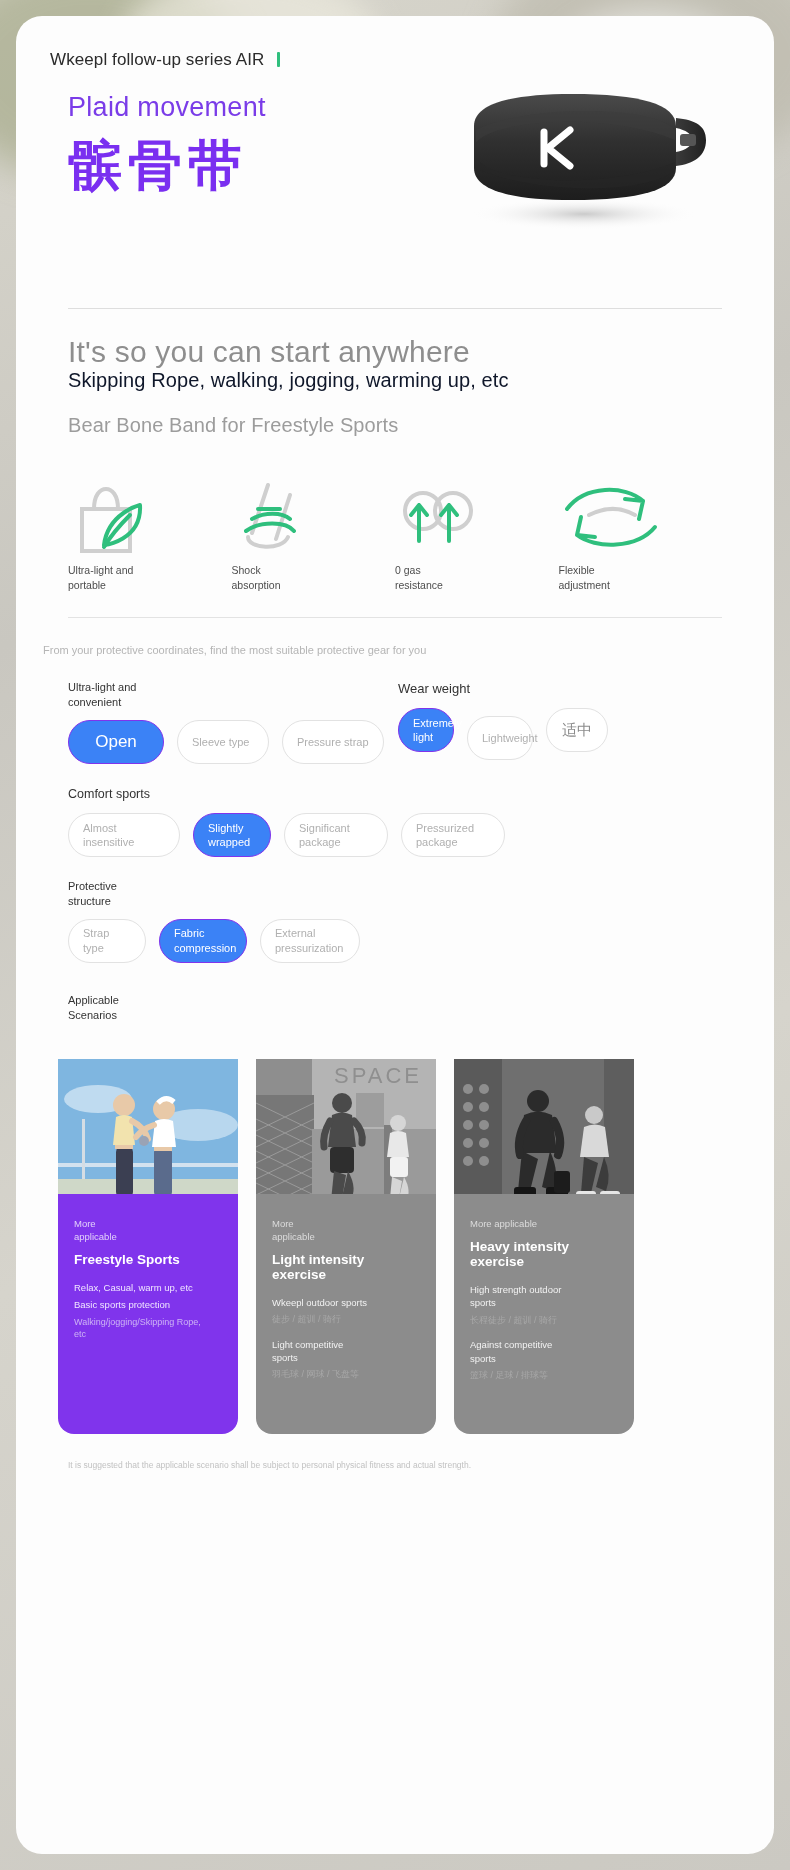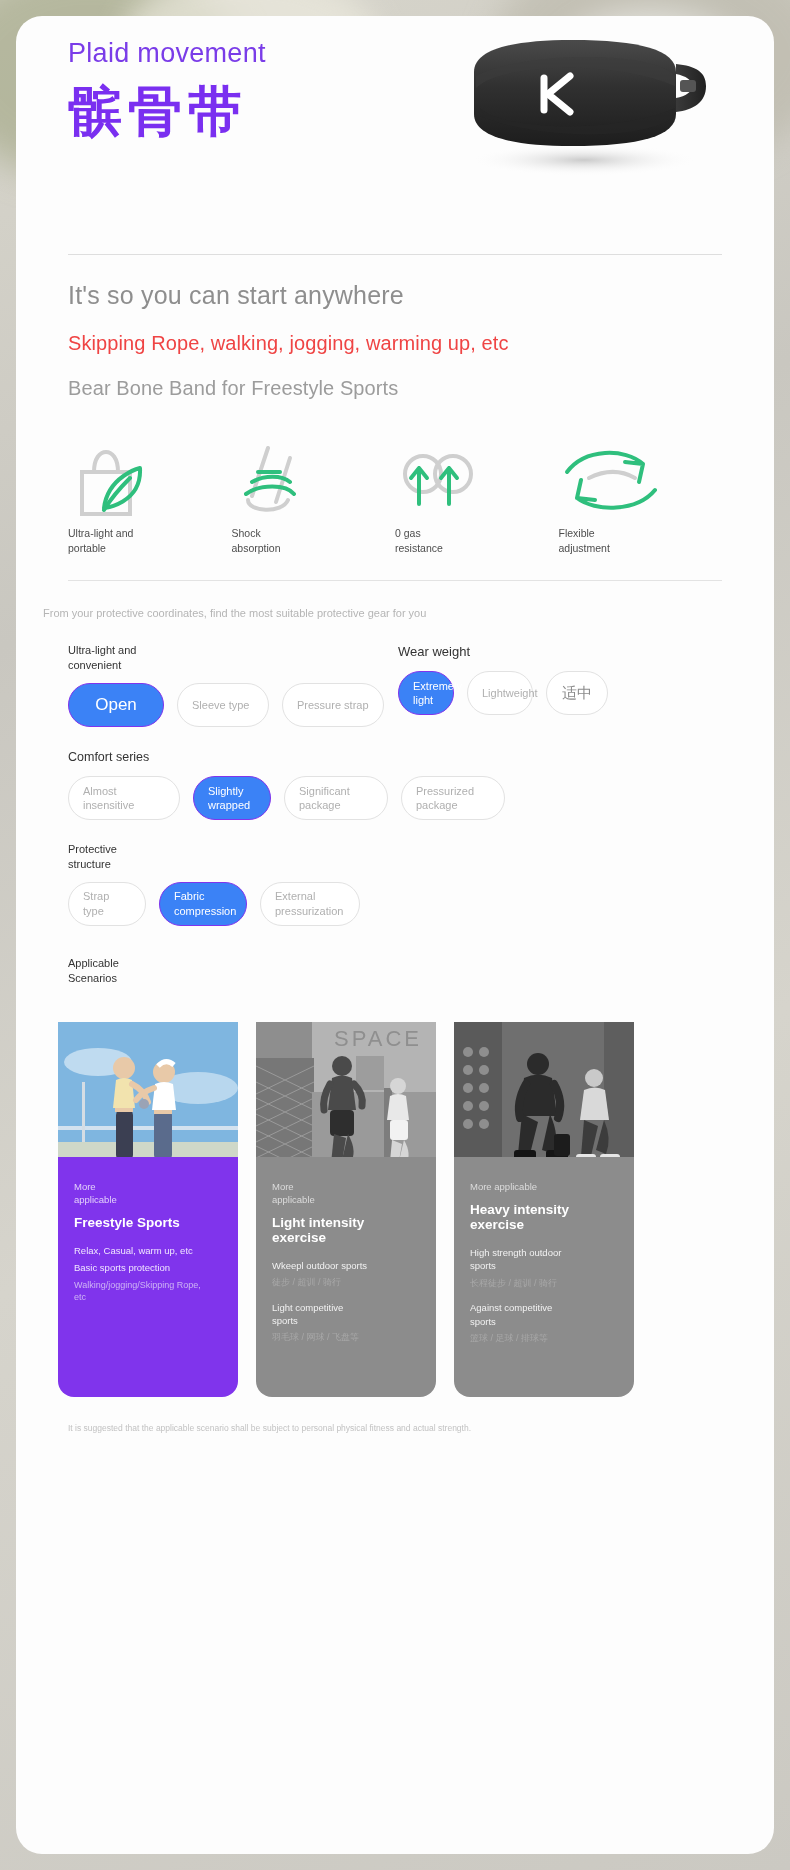--- a/index.html
+++ b/index.html
@@ -36,22 +36,22 @@
 
   .hero { position:relative; height:220px; }
   .hero-text { position:absolute; left:52px; top:22px; }
   .plaid { font-size:27px; color:#7a3ce8; font-weight:400; letter-spacing:.3px; }
   .cn-title { margin-top:16px; font-size:54px; line-height:1; color:#7a2ff0; font-weight:700; letter-spacing:6px; font-family:Liberation Serif, serif; }
 
   .product { position:absolute; right:30px; top:-6px; width:300px; height:190px; }
   .divider { margin:18px 52px 0 52px; height:1px; background:#dedede; }
 
   .taglines { padding:26px 52px 0 52px; }
-  .tl1 { font-size:25px; color:#8e8e8e; font-weight:400; letter-spacing:.2px;}
-  .tl2 { font-size:20px; color:#ef4444; margin-top:22px; letter-spacing:.1px;}
+  .tl1 { font-size:30px; color:#8e8e8e; font-weight:400; letter-spacing:.2px;}
+  .tl2 { font-size:20px; color:#0f172a; letter-spacing:.1px;}
   .tl3 { font-size:20px; color:#9c9c9c; margin-top:22px; letter-spacing:.1px;}
 
   .feature-row { display:flex; margin:42px 52px 0 52px; }
   .feature { flex:1; }
   .feature-ico { height:78px; display:flex; align-items:center; }
   .feature-lbl { font-size:10.5px; color:#4d4d4d; line-height:1.45; margin-top:6px; }
 
   .divider2 { margin:24px 52px 0 52px; height:1px; background:#e3e3e3; }
 
   .coord-note { margin:26px 0 0 27px; font-size:11px; color:#b5b5b5; }
@@ -66,21 +66,21 @@
     font-size:11px; line-height:1.3;
     padding:0 14px; height:44px;
     margin-right:13px; white-space:normal;
   }
   .chip.big { font-size:17px; color:#fff; }
   .chip.active { background:#3b82f6; border-color:#8034ec; color:#fff; }
   .chip.w1 { width:96px; justify-content:center; }
   .chip.w2 { width:92px; }
   .chip.w3 { width:102px; }
   .chip.w4 { width:56px; }
-  .chip.w5 { width:66px; }
+  .chip.w5 { width:66px;margin-top:8px; }
   .chip.w6 { width:62px; justify-content:center; font-size:15px; color:#8b8b8b;}
   .chip.w8 { width:112px; justify-content:center; }
   .chip.w9 { width:104px; }
   .chip.w10 { width:78px; justify-content:center; }
   .chip.w11 { width:88px; }
   .chip.w12 { width:100px; }
 
   .row-two { display:flex; }
   .col-left { width:330px; }
   .col-right { width:300px; }
@@ -109,20 +109,24 @@
 <body>
 
 <div class="page">
   <div class="bg-blob blob-a"></div>
   <div class="bg-blob blob-b"></div>
   <div class="bg-blob blob-d"></div>
   <div class="bg-blob blob-c"></div>
 
   <div class="card">
 
+    <div class="hdr">
+      <span class="hdr-title">Wkeepl follow-up series AIR</span>
+      <span class="hdr-mark"></span>
+    </div>
 
     <div class="hero">
       <div class="hero-text">
         <div class="plaid">Plaid movement</div>
         <div class="cn-title">髌骨带</div>
       </div>
       <div class="product">
         <svg width="300" height="190" viewBox="0 0 300 190">
           <defs>
             <linearGradient id="bandg" x1="0" y1="0" x2="0" y2="1">
@@ -232,21 +236,21 @@
           <div class="grp-label" style="font-size:13px;">Wear weight</div>
           <div class="chips">
             <div class="chip active w4">Extremely light</div>
             <div class="chip w5">Lightweight</div>
             <div class="chip w6">适中</div>
           </div>
         </div>
       </div>
 
       <div style="margin-top:22px;">
-        <div class="grp-label" style="font-size:12.5px;">Comfort series</div>
+        <div class="grp-label" style="font-size:12.5px;">Comfort sports</div>
         <div class="chips">
           <div class="chip w8">Almost insensitive</div>
           <div class="chip active w10">Slightly wrapped</div>
           <div class="chip w9">Significant package</div>
           <div class="chip w9">Pressurized package</div>
         </div>
       </div>
 
       <div style="margin-top:22px;">
         <div class="grp-label">Protective<br>structure</div>

